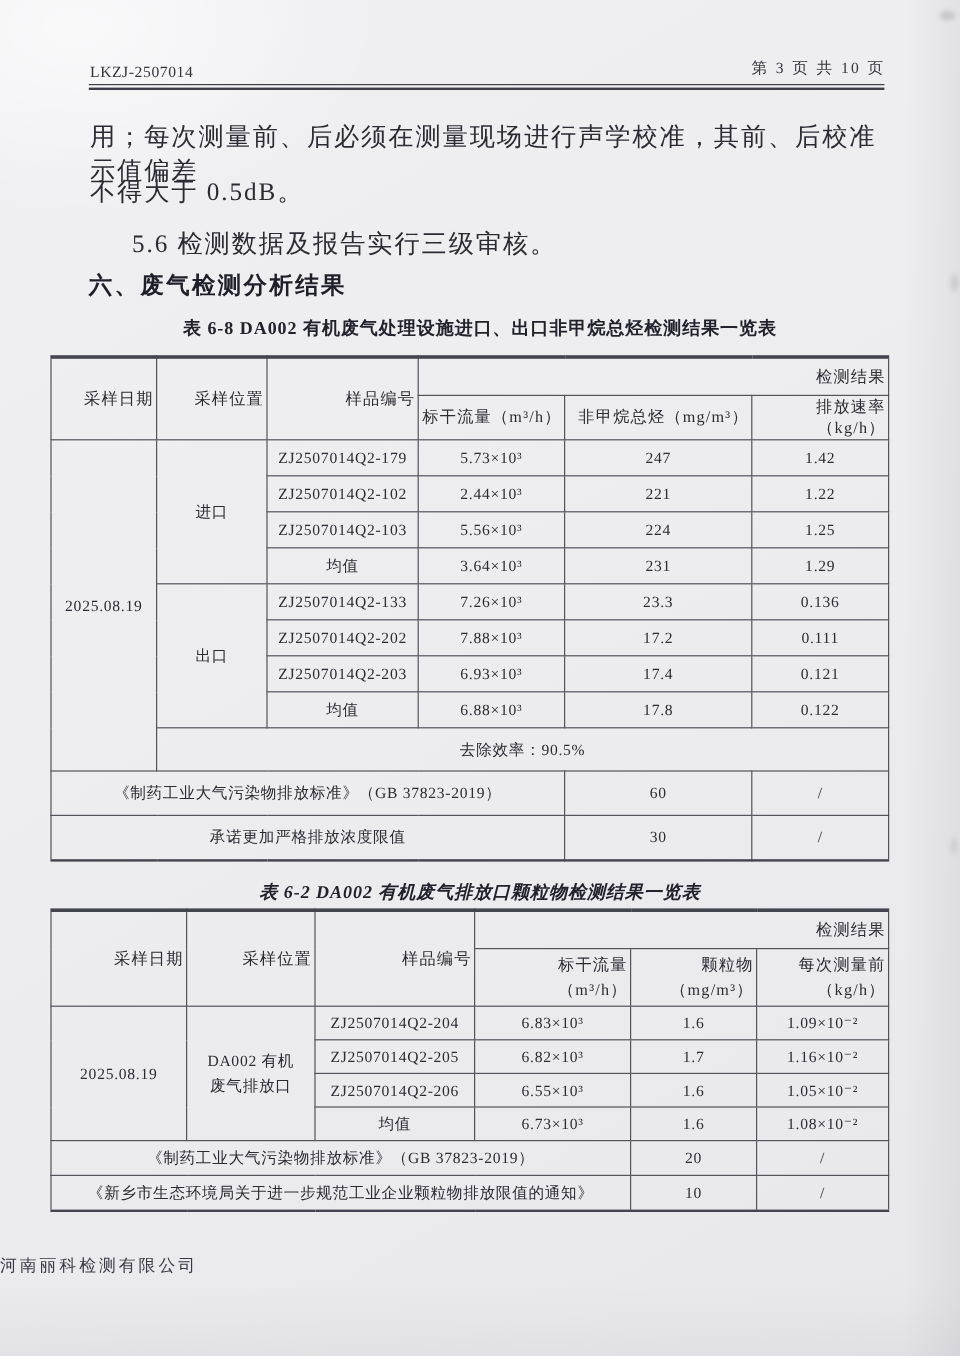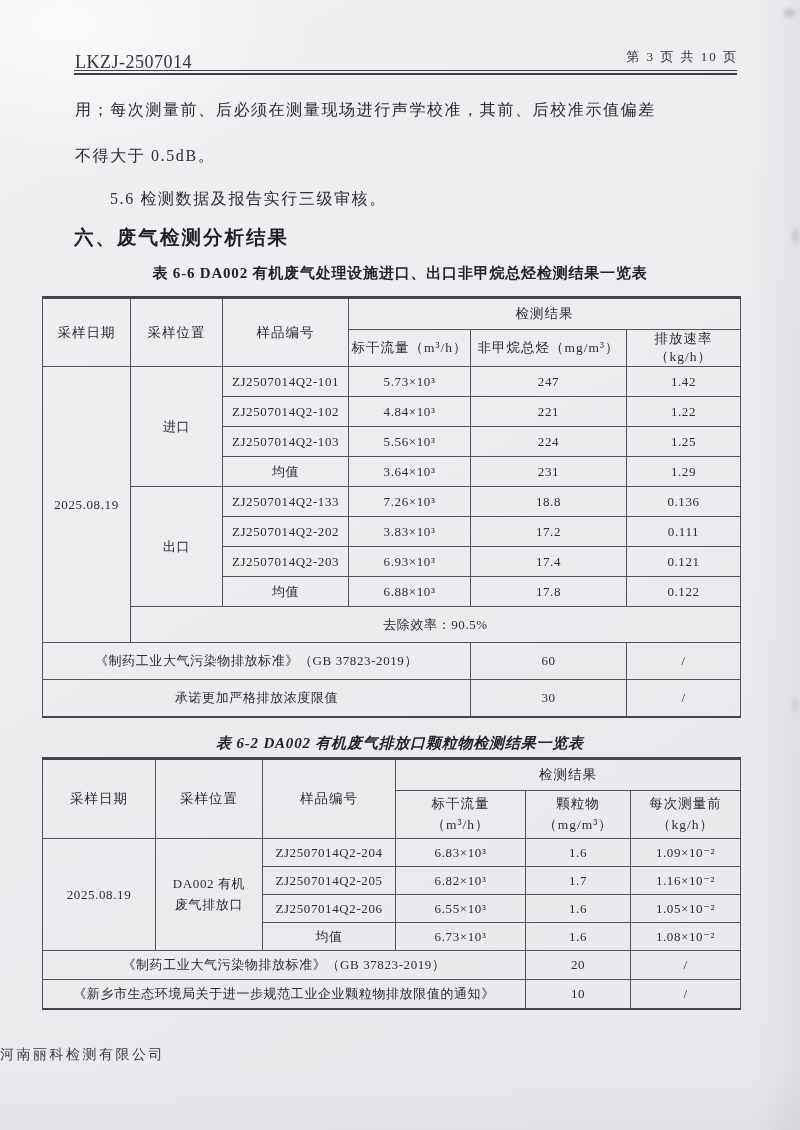--- a/index.html
+++ b/index.html
@@ -25,35 +25,35 @@
     position: absolute; left: 0; bottom: 0; width: 800px; height: 60px;
     background: linear-gradient(to bottom, rgba(120,118,128,0) 0%, rgba(120,118,128,0.07) 100%);
   }
   .smudge { position: absolute; background: #6a6a72; border-radius: 50%; filter: blur(2px); }
   .smudge.a { right: 4px; top: 9px; width: 13px; height: 8px; opacity: 0.25; }
   .smudge.b { right: 1px; top: 228px; width: 7px; height: 16px; opacity: 0.18; }
   .smudge.c { right: 2px; top: 698px; width: 6px; height: 14px; opacity: 0.15; }
 
   .doc-number {
     position: absolute; left: 75px; top: 52px;
-    font-size: 18px; letter-spacing: 0.5px; color: #33333c;
+    font-size: 13px; letter-spacing: 0.5px; color: #33333c;
   }
   .page-info {
     position: absolute; top: 48px; right: 62px;
     font-size: 13px; letter-spacing: 2px; color: #33333c;
   }
   .header-rule {
     position: absolute; left: 74px; top: 70px; width: 663px; height: 5px;
     border-top: 1.5px solid #3e3e48;
     border-bottom: 2.5px solid #3e3e48;
   }
 
   .body-line {
     position: absolute; left: 75px; width: 665px;
-    font-size: 16px; letter-spacing: 1.6px; color: #2b2b34;
+    font-size: 21px; letter-spacing: 1.6px; color: #2b2b34;
   }
   .body-line.l1 { top: 100px; }
   .body-line.l2 { top: 146px; }
   .body-line.l3 { top: 189px; left: 110px; }
   .section-heading {
     position: absolute; left: 74px; top: 224px;
     font-size: 19.5px; font-weight: bold; letter-spacing: 2px; color: #1f1f29;
   }
   .table-title {
     position: absolute; left: 0; width: 800px; text-align: center;
@@ -68,21 +68,21 @@
   }
   table.rpt.t1 { top: 296px; width: 698px; }
   table.rpt.t2 { top: 757px; width: 698px; }
   table.rpt th, table.rpt td {
     border: 1px solid #53535c;
     text-align: center; vertical-align: middle;
     font-weight: normal; padding: 0 2px;
     letter-spacing: 0.6px;
   }
   table.rpt { border-top: 3px solid #45454f; border-bottom: 2.5px solid #45454f; }
-  table.rpt.t1 th, table.rpt.t2 th { font-size: 13.5px; letter-spacing: 1px; }
+  table.rpt.t1 th, table.rpt.t2 th { font-size: 13.5px; letter-spacing: 1px; text-align: right; }
   .num { letter-spacing: 0.3px; }
   .sample-no { letter-spacing: 0.2px; }
   .two-line { line-height: 1.55; margin-top: 43px; }
   .limit-label { letter-spacing: 0.8px; }
 
   .footer-company {
     position: absolute; left: 0; top: 1046px; width: 800px; 
     font-size: 14px; letter-spacing: 2.5px; color: #3a3a44;
   }
 </style>
@@ -98,21 +98,21 @@
 
   <div class="doc-number">LKZJ-2507014</div>
   <div class="page-info">第 3 页 共 10 页</div>
   <div class="header-rule"></div>
 
   <div class="body-line l1">用；每次测量前、后必须在测量现场进行声学校准，其前、后校准示值偏差</div>
   <div class="body-line l2">不得大于 0.5dB。</div>
   <div class="body-line l3">5.6 检测数据及报告实行三级审核。</div>
   <div class="section-heading">六、废气检测分析结果</div>
 
-  <div class="table-title t1">表 6-6 DA002 有机废气处理设施进口、出口非甲烷总烃检测结果一览表</div>
+  <div class="table-title t1">表 6-8 DA002 有机废气处理设施进口、出口非甲烷总烃检测结果一览表</div>
   <table class="rpt t1">
     <colgroup>
       <col style="width:88px">
         <col style="width:92px">
         <col style="width:126px">
       <col style="width:122px">
         <col style="width:156px">
         <col style="width:114px">
     </colgroup>
     <tbody>
@@ -123,53 +123,53 @@
       <th colspan="3">检测结果</th>
     </tr>
     <tr style="height:34px">
       <th>标干流量（m³/h）</th>
       <th>非甲烷总烃（mg/m³）</th>
       <th>排放速率（kg/h）</th>
     </tr>
     <tr style="height:30px">
       <td rowspan="9">2025.08.19</td>
       <td rowspan="4">进口</td>
-      <td class="sample-no">ZJ2507014Q2-101</td>
+      <td class="sample-no">ZJ2507014Q2-179</td>
       <td class="num">5.73×10³</td>
       <td class="num">247</td>
       <td class="num">1.42</td>
     </tr>
     <tr style="height:30px">
       <td class="sample-no">ZJ2507014Q2-102</td>
-      <td class="num">4.84×10³</td>
+      <td class="num">2.44×10³</td>
       <td class="num">221</td>
       <td class="num">1.22</td>
     </tr>
     <tr style="height:30px">
       <td class="sample-no">ZJ2507014Q2-103</td>
       <td class="num">5.56×10³</td>
       <td class="num">224</td>
       <td class="num">1.25</td>
     </tr>
     <tr style="height:30px">
       <td>均值</td>
       <td class="num">3.64×10³</td>
       <td class="num">231</td>
       <td class="num">1.29</td>
     </tr>
     <tr style="height:30px">
       <td rowspan="4">出口</td>
       <td class="sample-no">ZJ2507014Q2-133</td>
       <td class="num">7.26×10³</td>
-      <td class="num">18.8</td>
+      <td class="num">23.3</td>
       <td class="num">0.136</td>
     </tr>
     <tr style="height:30px">
       <td class="sample-no">ZJ2507014Q2-202</td>
-      <td class="num">3.83×10³</td>
+      <td class="num">7.88×10³</td>
       <td class="num">17.2</td>
       <td class="num">0.111</td>
     </tr>
     <tr style="height:30px">
       <td class="sample-no">ZJ2507014Q2-203</td>
       <td class="num">6.93×10³</td>
       <td class="num">17.4</td>
       <td class="num">0.121</td>
     </tr>
     <tr style="height:30px">

